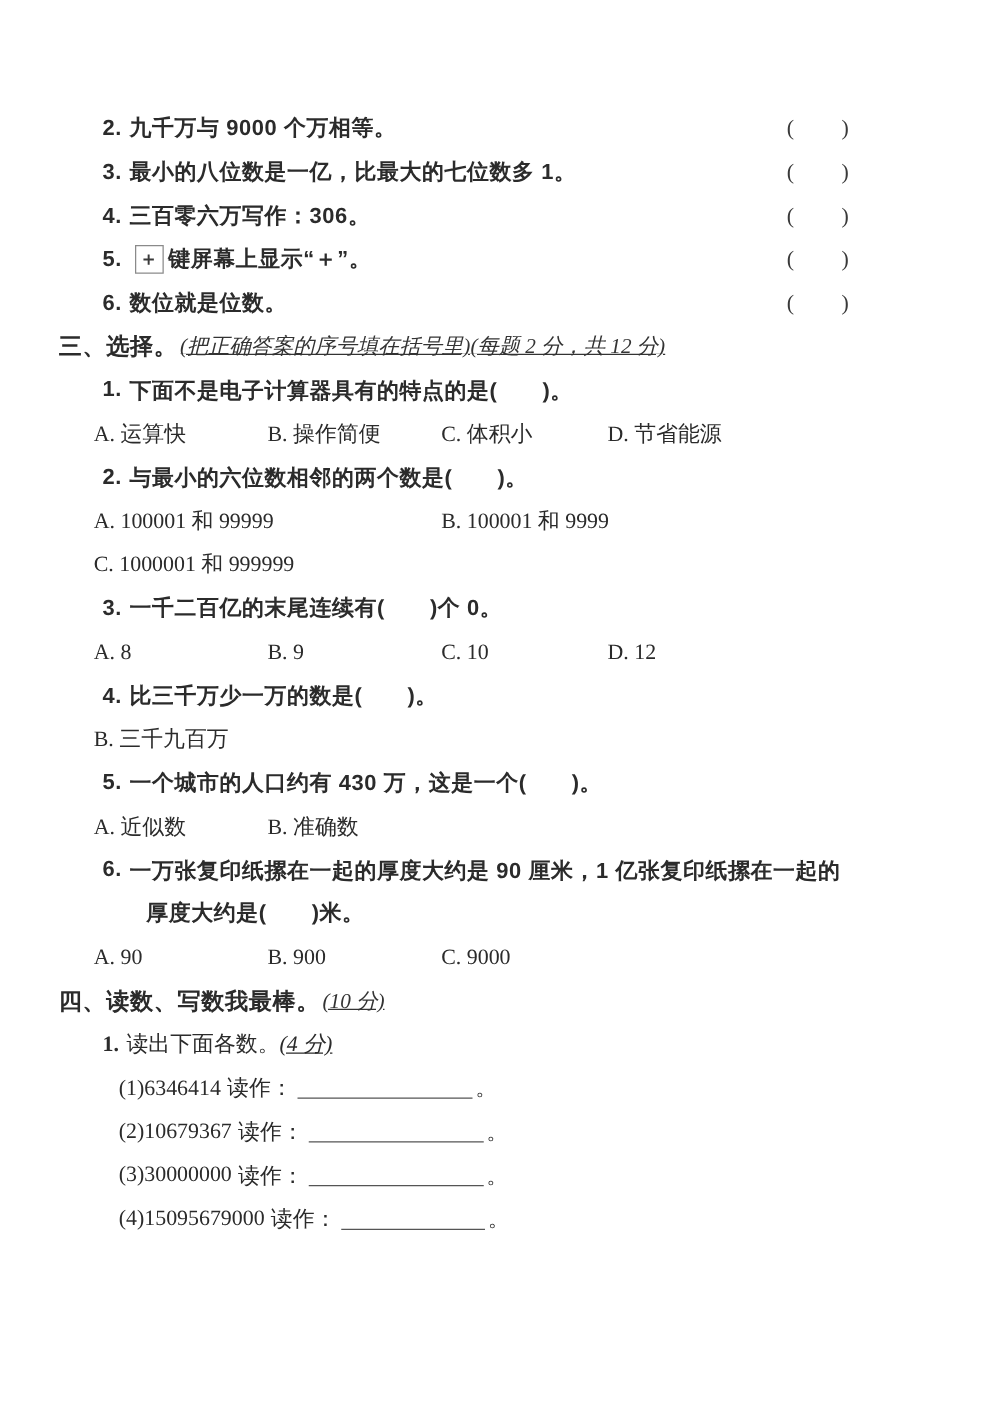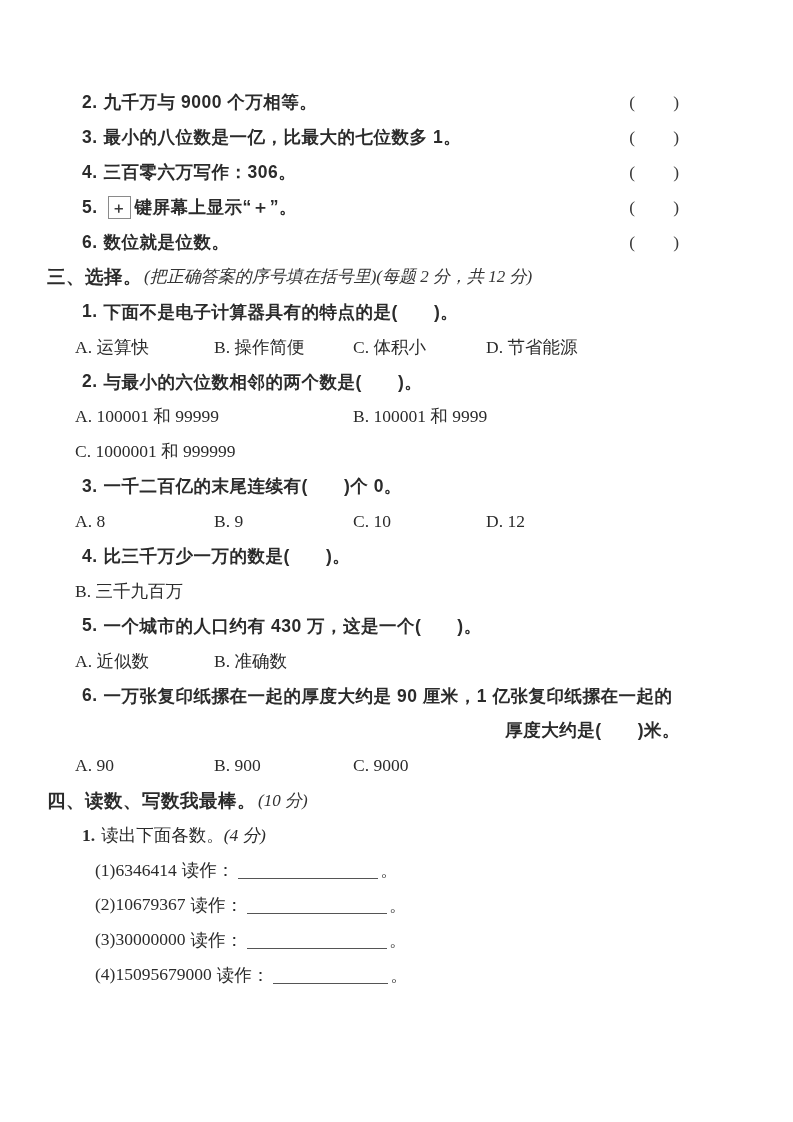--- a/index.html
+++ b/index.html
@@ -21,32 +21,32 @@
   }
   .row{
     height:34.9px;
     display:flex;
     align-items:center;
     white-space:nowrap;
   }
   
   .hei{font-family:"Liberation Sans","DejaVu Sans",sans-serif;font-weight:600;letter-spacing:0.5px;}
   .song{font-family:"Liberation Serif","DejaVu Serif",serif;font-weight:400;}
-  .kai{font-family:"Liberation Serif","DejaVu Serif",serif;font-style:italic;font-weight:400;}
+  .kai{font-family:"Liberation Serif","DejaVu Serif",serif;font-style:italic;font-weight:400;text-decoration:underline;}
   .num{font-weight:700;margin-right:6px;}
   
   .j-indent{margin-left:35px;}
   .jbracket{margin-left:auto;letter-spacing:1px;color:#3a3a3a;}
   
   .sec-title{font-size:18.5px;font-weight:700;}
   .sec-note{margin-left:2px;font-size:17px;color:#333;}
   
   .q-indent{margin-left:35px;}
   .opt-indent{margin-left:28px;}
-  .cont-indent{margin-left:36px;justify-content:flex-end;}
+  .cont-indent{margin-left:70px;}
   .col-n{display:inline-block;width:139px;}
   .col-n3{display:inline-block;width:133px;}
   .col-w{display:inline-block;width:278px;}
   .key-box{
     display:inline-flex;align-items:center;justify-content:center;
     width:21px;height:21px;
     border:1px solid #8a8a8a;
     margin:0 4px;
     font-size:15px;line-height:1;
     color:#3a3a3a;

